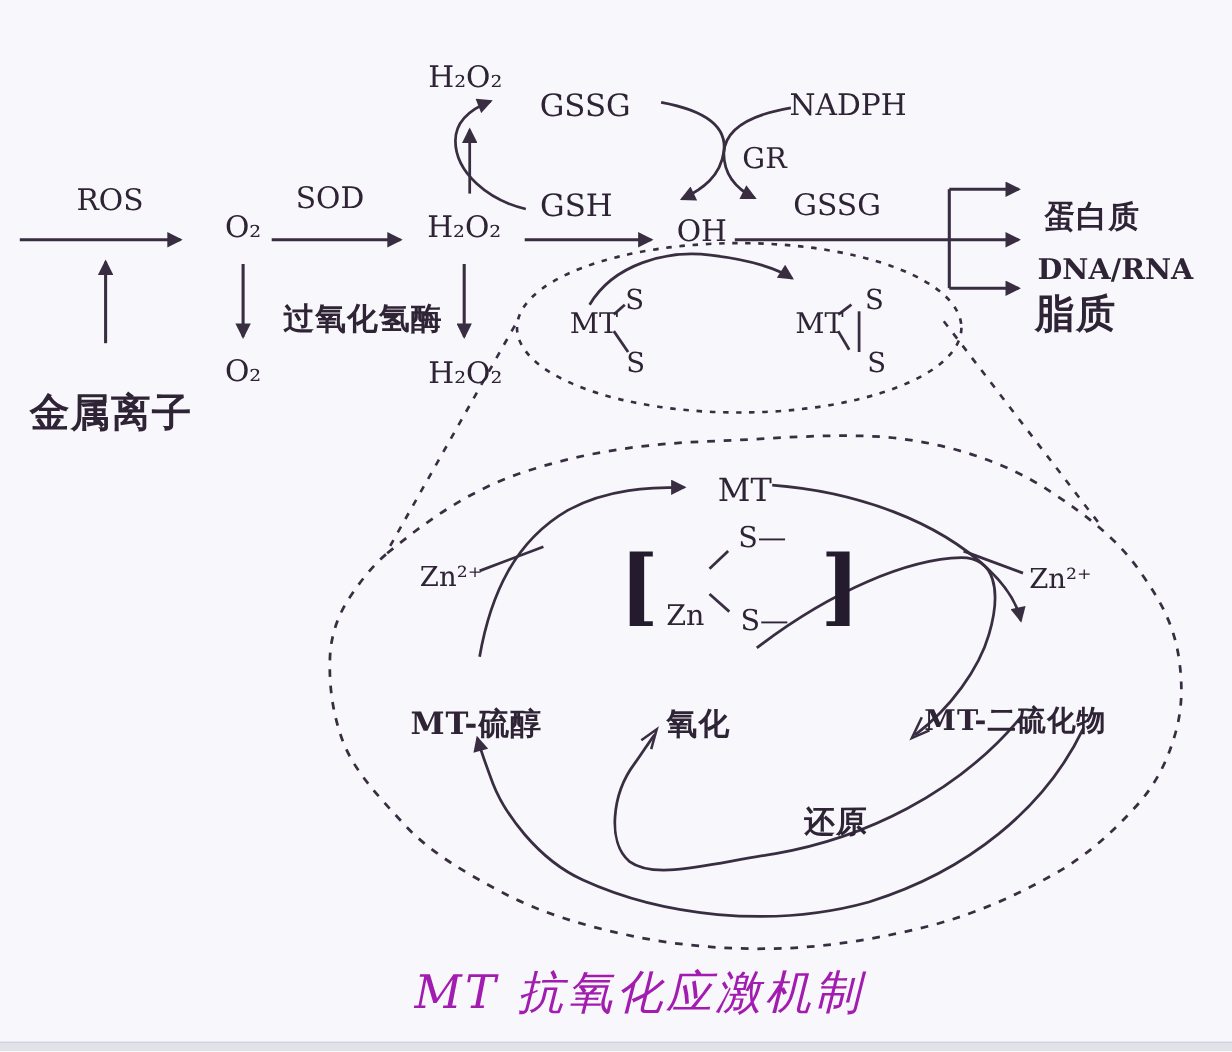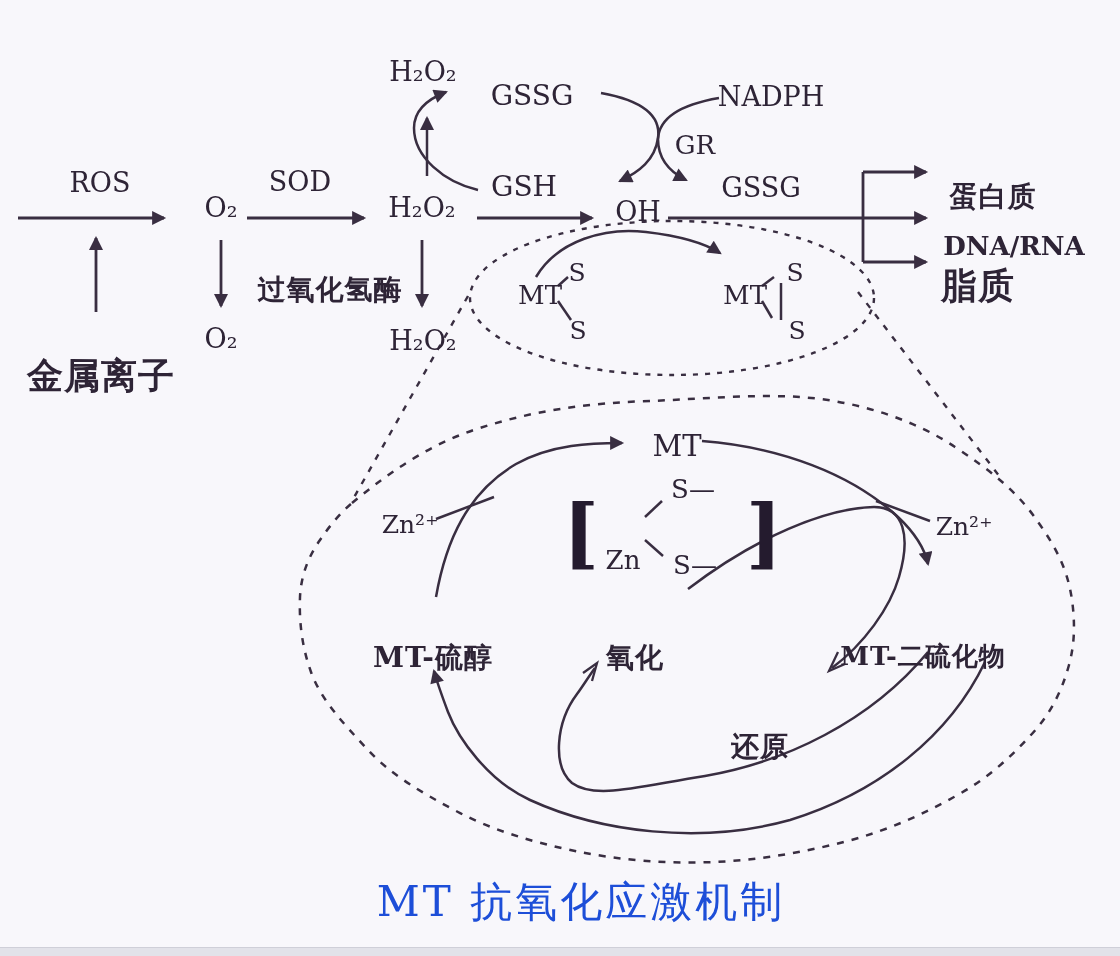--- a/index.html
+++ b/index.html
@@ -9,21 +9,21 @@
     font-family:"DejaVu Serif","Liberation Serif",serif;
   }
   #diagram-svg{position:absolute;left:0;top:0;width:1120px;height:956px;}
   .lbl{
     position:absolute;transform:translate(-50%,-50%);
     white-space:nowrap;color:#2e2436;line-height:1;
     font-family:"DejaVu Serif","Liberation Serif",serif;
   }
   .cjk{font-weight:600;letter-spacing:1px;margin-top:36px;}
   .bracket{font-weight:bold;color:#241b2e;}
-  .caption{letter-spacing:3px;color:#1d4ed8;}
+  .caption{letter-spacing:3px;color:#a21caf;font-style:italic;}
   #bottom-strip{
     position:absolute;left:0;bottom:0;width:1120px;height:8px;
     background:#e2e2e9;border-top:1px solid #cfcfd8;
   }
 </style>
 </head>
 <body>
 
 <div id="stage">
 

